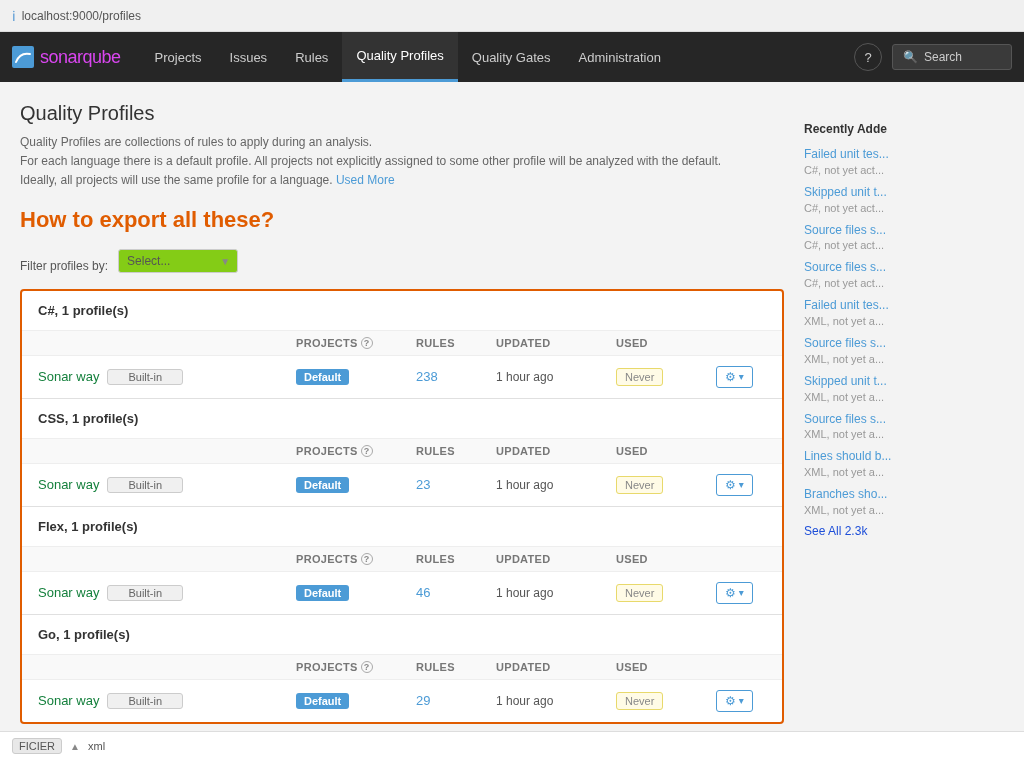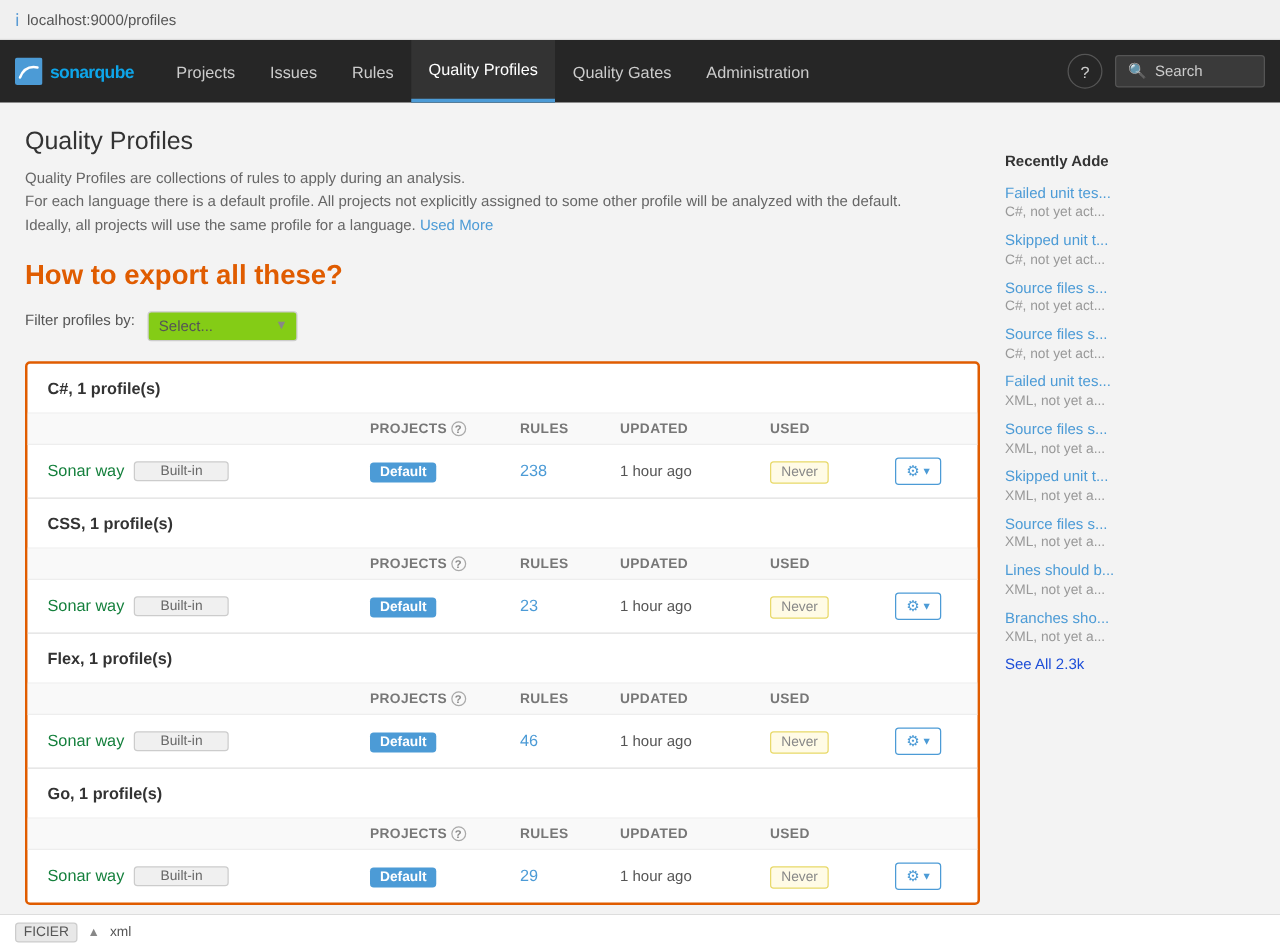--- a/index.html
+++ b/index.html
@@ -13,23 +13,23 @@
       padding: 0 12px;
       height: 50px;
       position: relative;
     }
     .navbar-brand {
       display: flex;
       align-items: center;
       margin-right: 20px;
     }
     .navbar-brand .logo-text {
-      color: #0ea5e9;
-      font-size: 14px;
-      font-weight: 700;
+      color: #d946ef;
+      font-size: 18px;
+      font-weight: 400;
       letter-spacing: -0.5px;
     }
     .navbar-brand .logo-cube {
       width: 22px;
       height: 22px;
       margin-right: 6px;
     }
     .nav-links {
       display: flex;
       align-items: center;
@@ -136,21 +136,21 @@
     .export-question {
       color: #e05c00;
       font-size: 22px;
       font-weight: bold;
       margin: 12px 0 16px 0;
     }
 
     
     .filter-bar {
       display: flex;
-      align-items: flex-start;
+      align-items: flex-end;
       gap: 10px;
       margin-bottom: 16px;
     }
     .filter-label {
       font-size: 12px;
       color: #555;
     }
     .filter-select {
       padding: 4px 28px 4px 8px;
       border: 1px solid #ccc;

